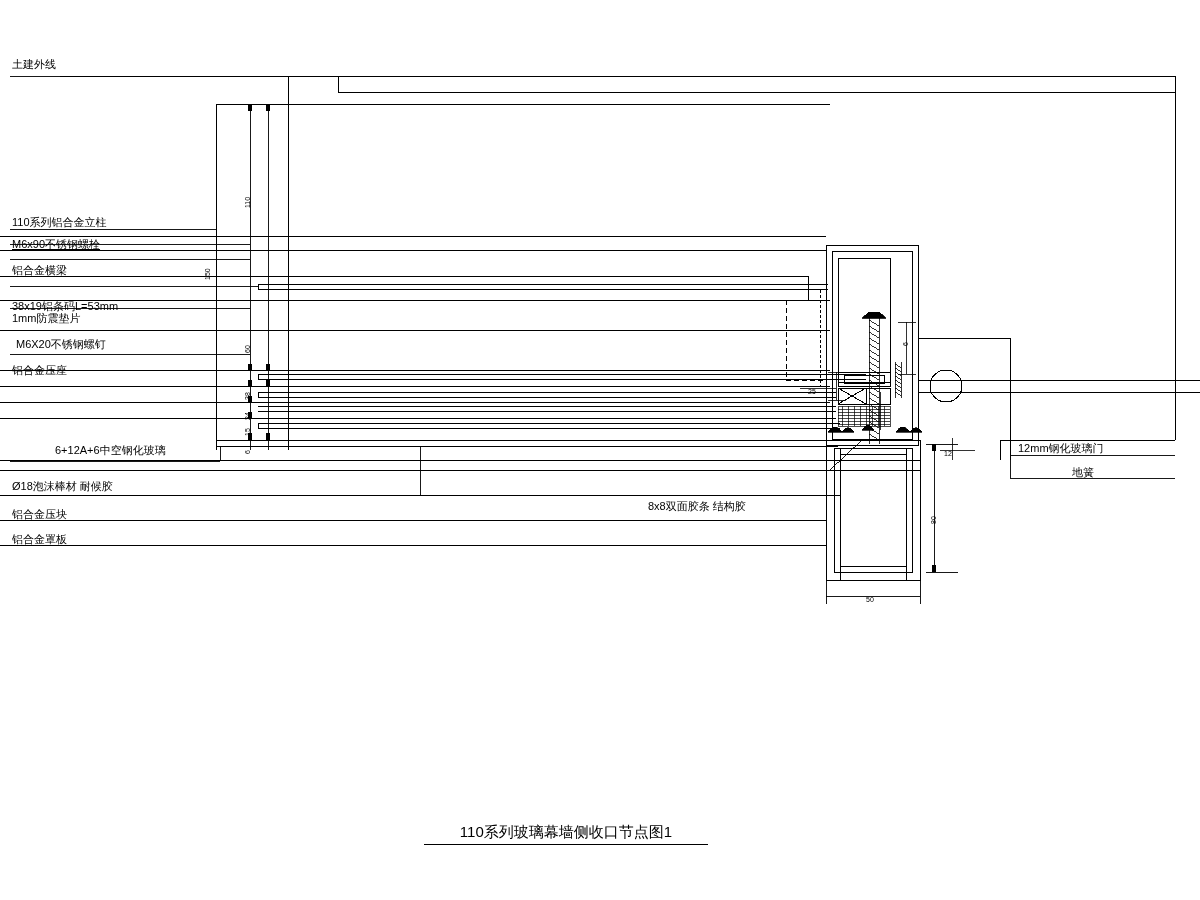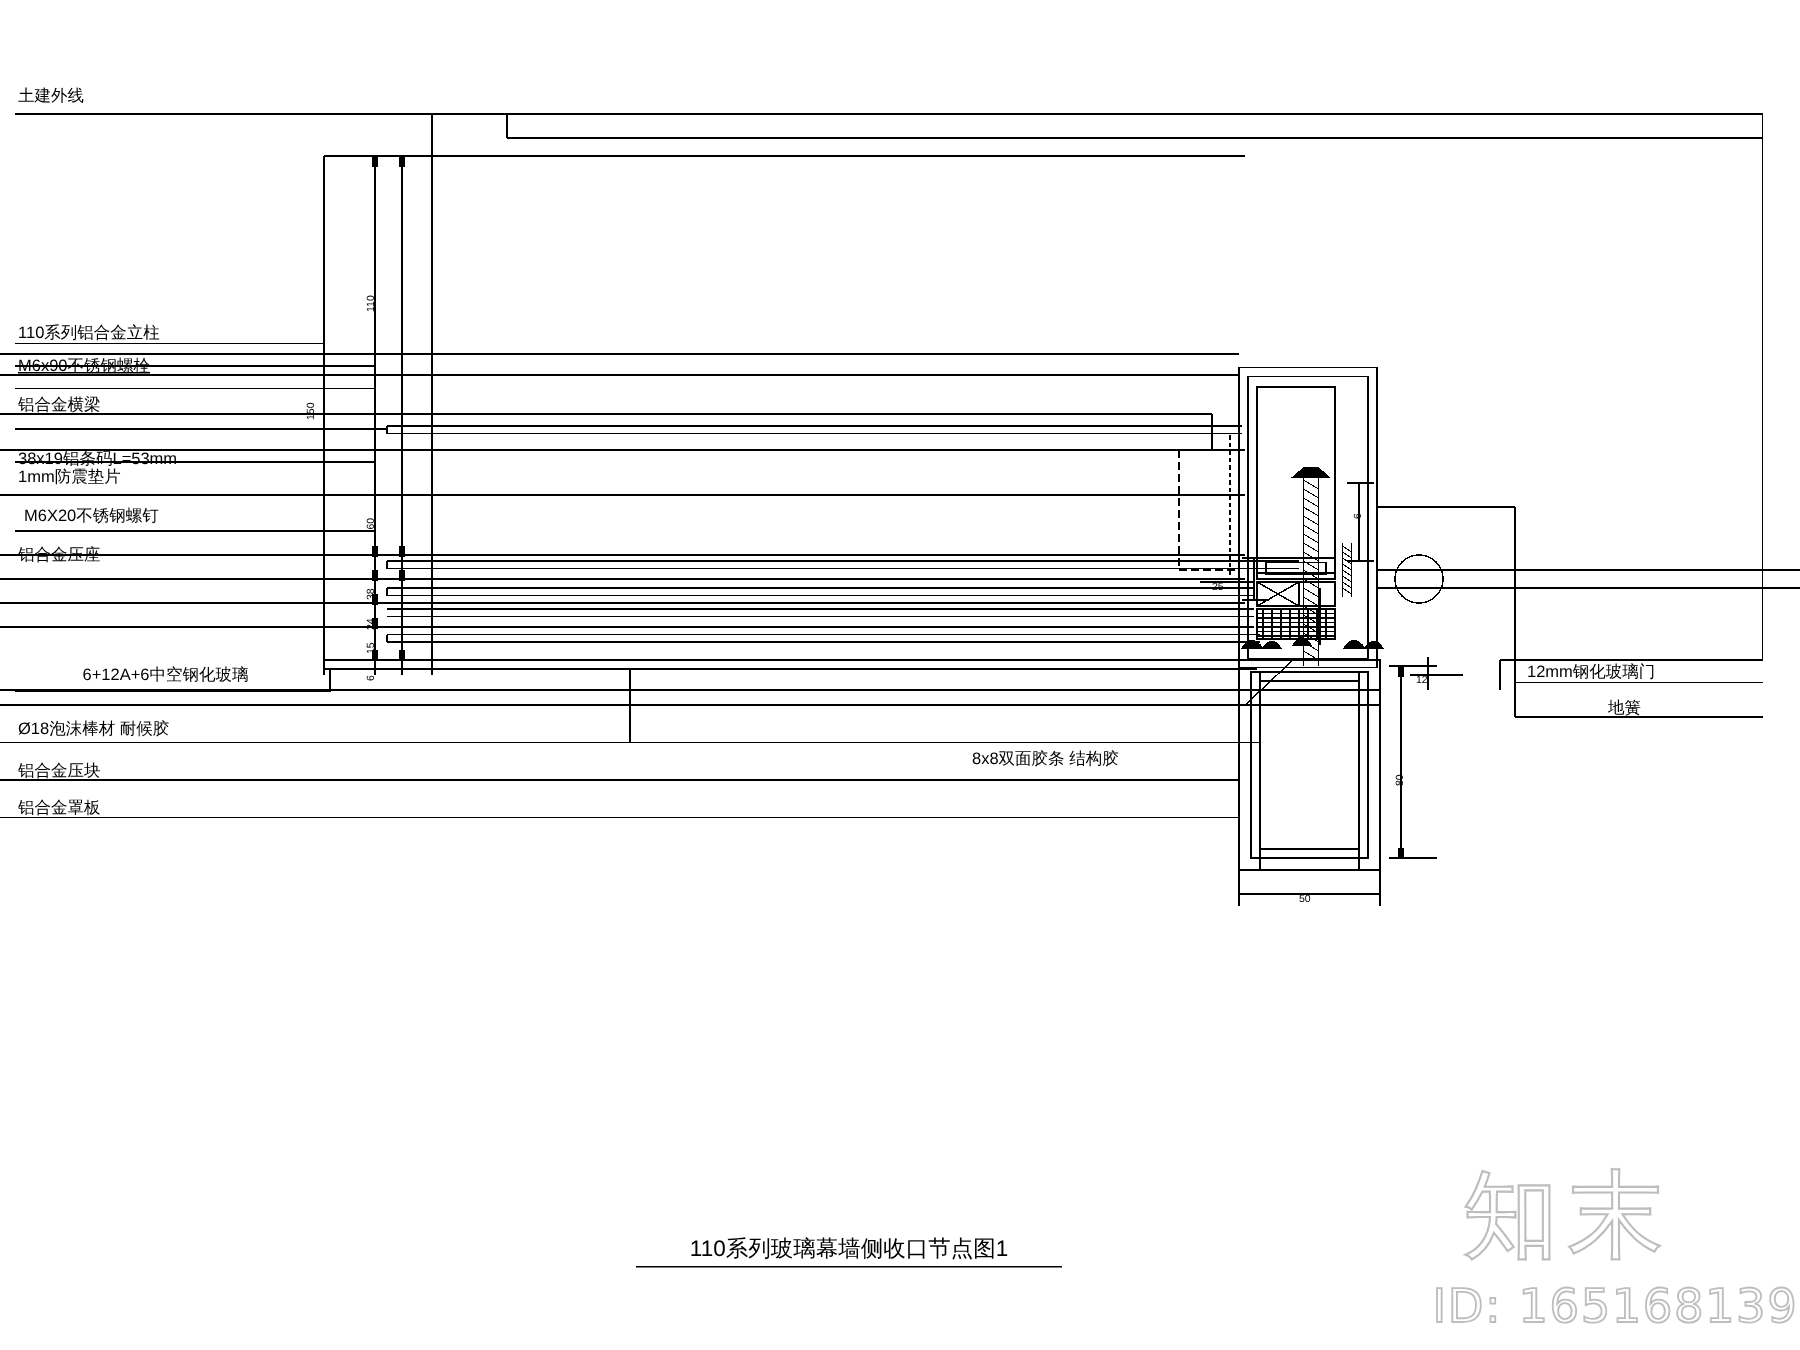--- a/index.html
+++ b/index.html
@@ -313,15 +313,13 @@
 <div class="dimtext" style="left:252px;top:446px;transform:rotate(-90deg);">6</div>
 <div class="dimtext" style="left:910px;top:338px;transform:rotate(-90deg);">6</div>
 <div class="dimtext" style="left:808px;top:388px;">25</div>
 <div class="dimtext" style="left:944px;top:450px;">12</div>
 <div class="dimtext" style="left:938px;top:516px;transform:rotate(-90deg);">80</div>
 <div class="dimtext" style="left:866px;top:596px;">50</div>
 
 <div id="dwg-title">110系列玻璃幕墙侧收口节点图1</div>
 
 <div id="watermark">
-  <div id="wm-logo">知末</div>
-  <div id="wm-id">ID: 165168139</div>
 </div>
 
 </body></html>

